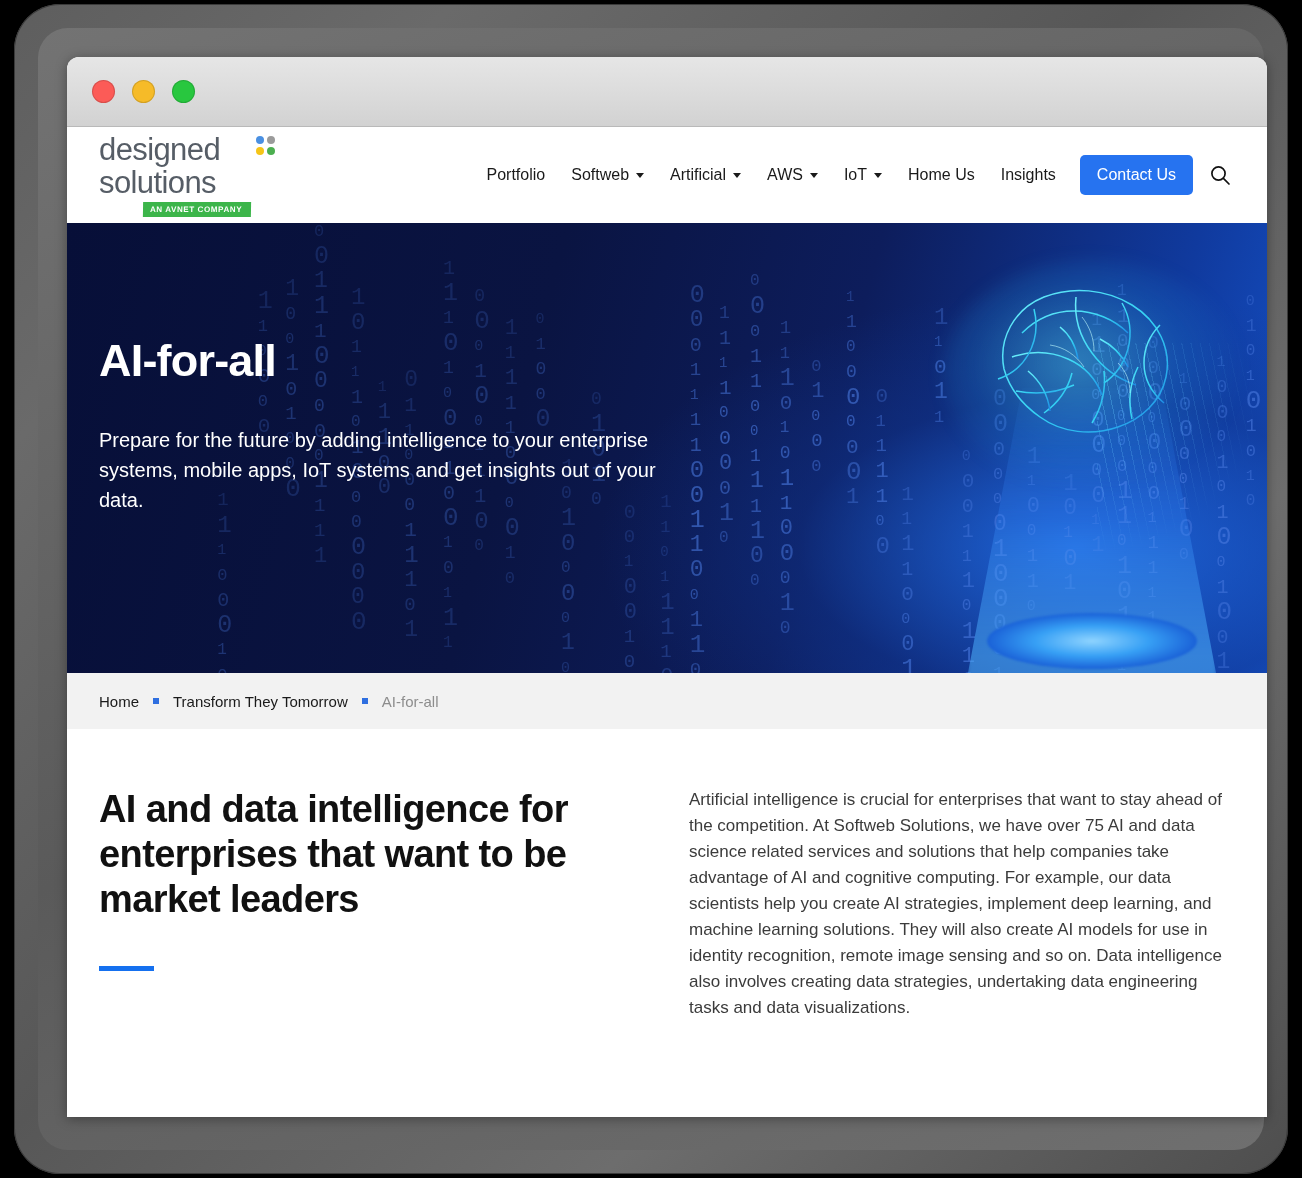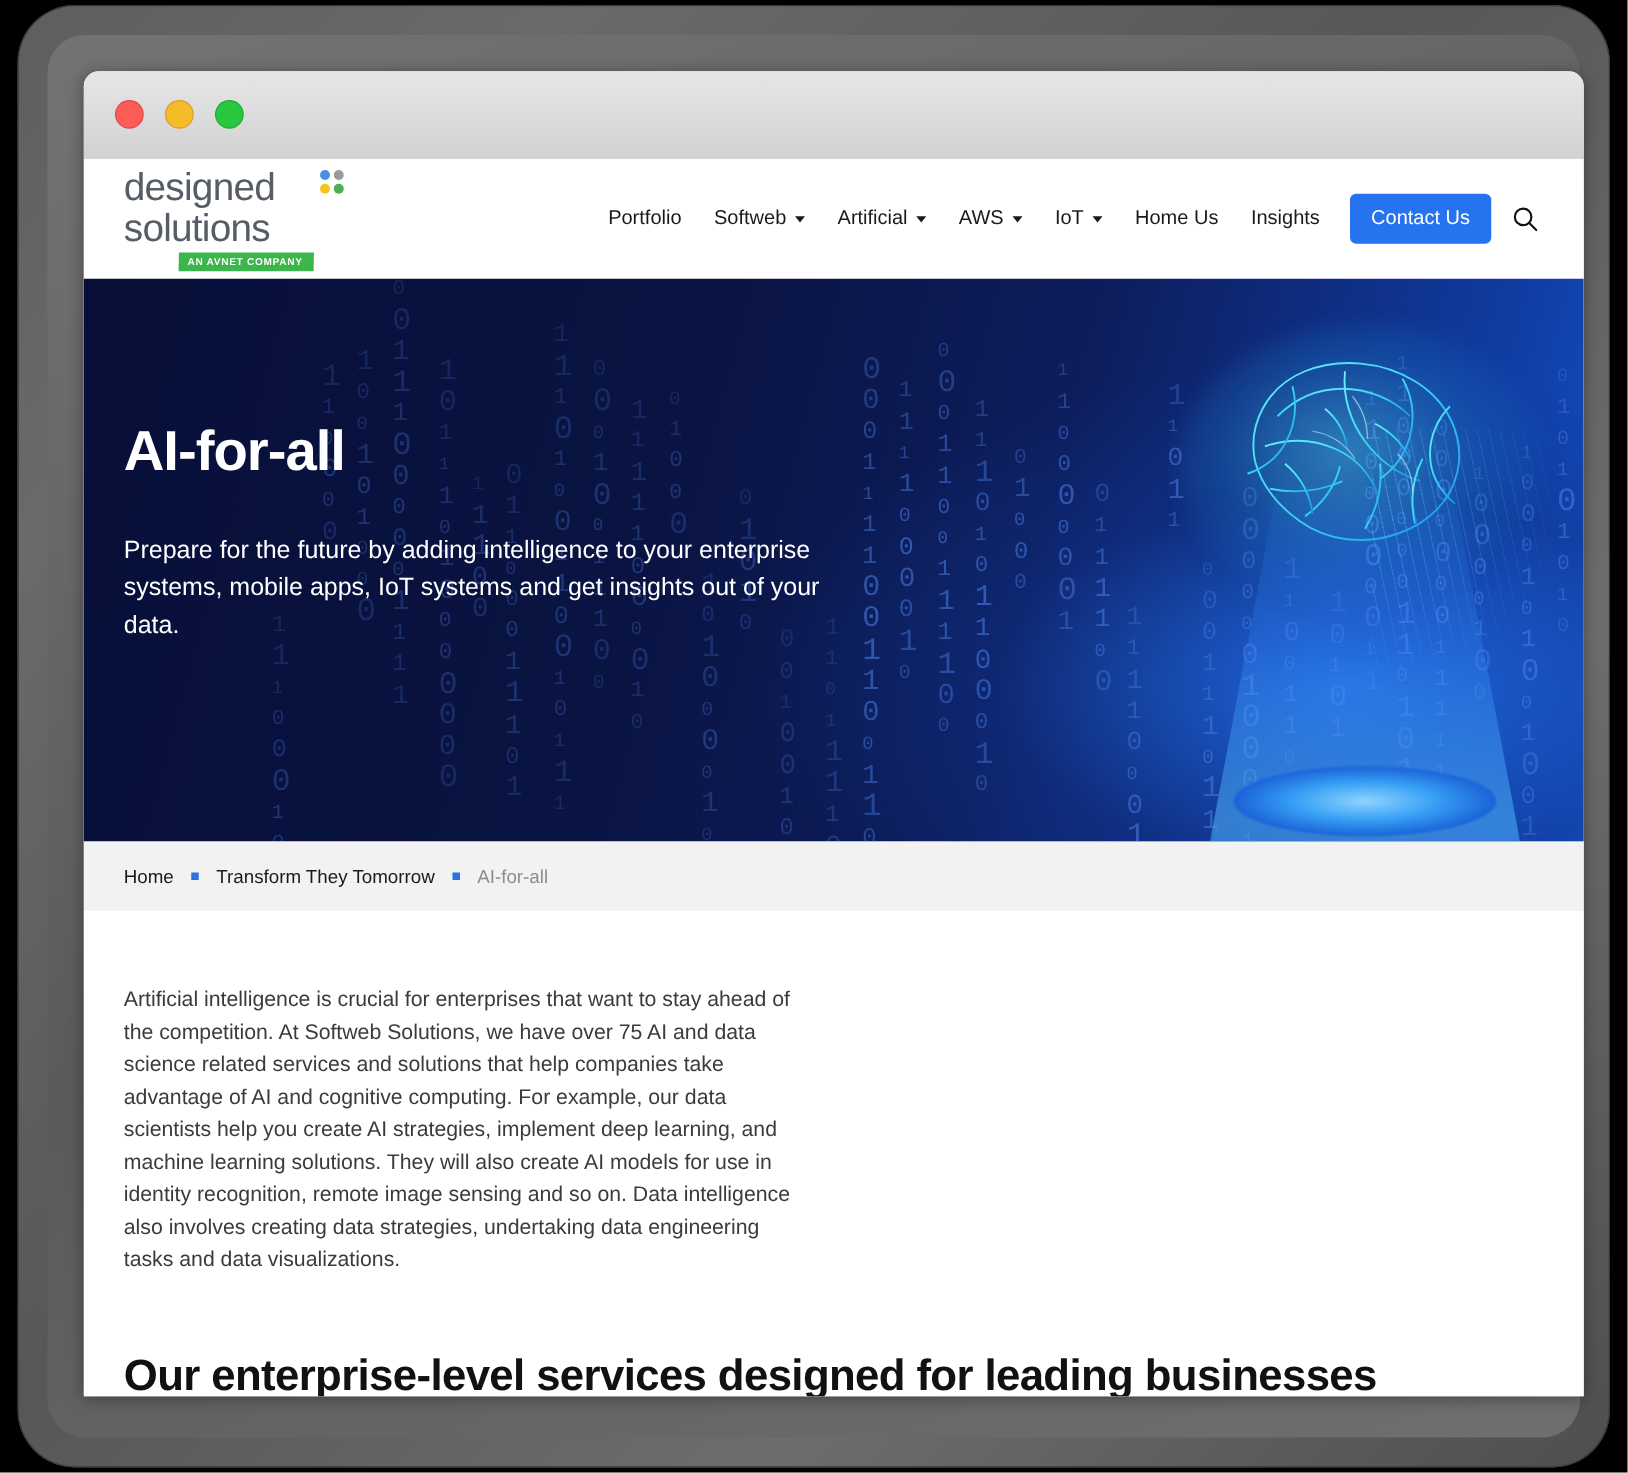--- a/index.html
+++ b/index.html
@@ -362,21 +362,24 @@
     <div id="breadcrumb">
       <span class="bc-link">Home</span>
       <span class="bc-sep"></span>
       <span class="bc-link">Transform They Tomorrow</span>
       <span class="bc-sep"></span>
       <span class="bc-cur">AI-for-all</span>
     </div>
 
     <div id="main">
       <div id="cols">
+        <div id="left-col">
+          <h2 id="sec-title">AI and data intelligence for enterprises that want to be market leaders</h2>
+          <div id="sec-rule"></div>
+        </div>
         <div id="right-col">
           <p id="sec-body">Artificial intelligence is crucial for enterprises that want to stay ahead of the competition. At Softweb Solutions, we have over 75 AI and data science related services and solutions that help companies take advantage of AI and cognitive computing. For example, our data scientists help you create AI strategies, implement deep learning, and machine learning solutions. They will also create AI models for use in identity recognition, remote image sensing and so on. Data intelligence also involves creating data strategies, undertaking data engineering tasks and data visualizations.</p>
         </div>
       </div>
-      <h2 id="bottom-title">Our enterprise-level services designed for leading businesses</h2>
     </div>
 
   </div>
 </div>
 
 </body></html>

